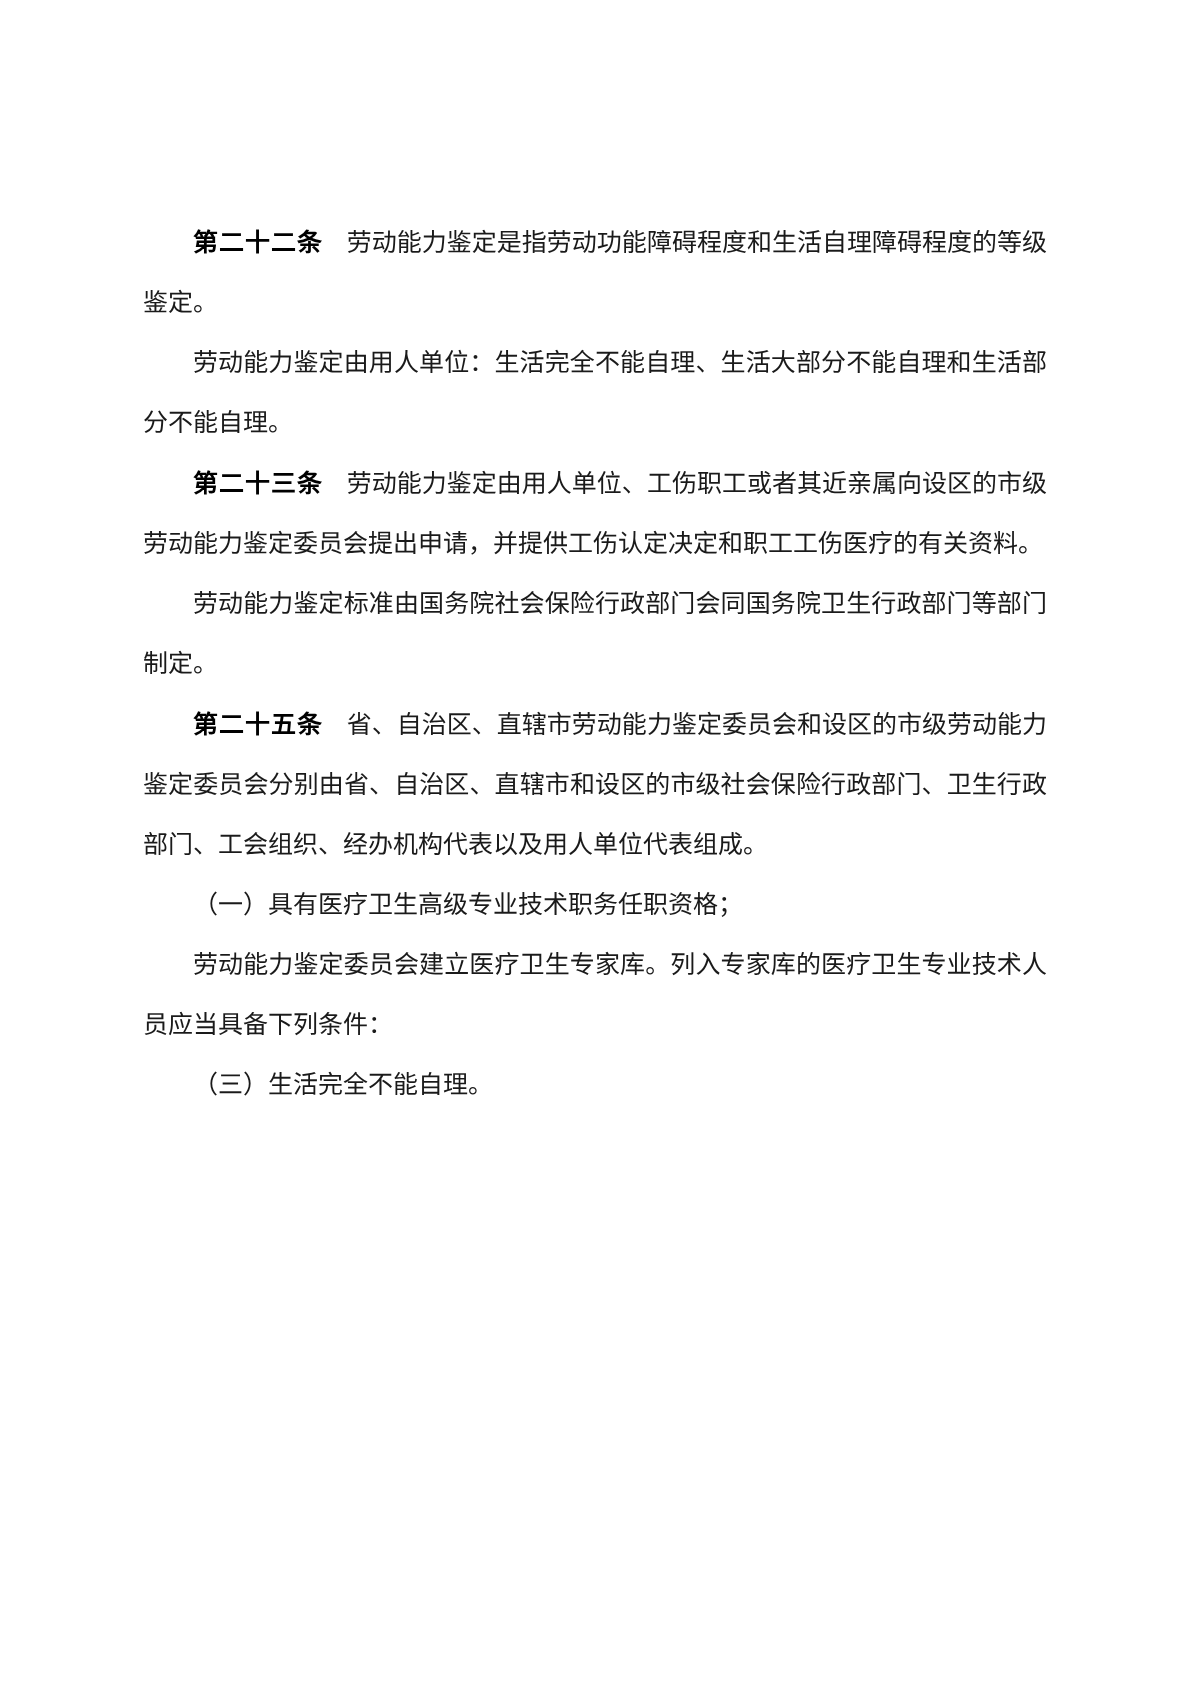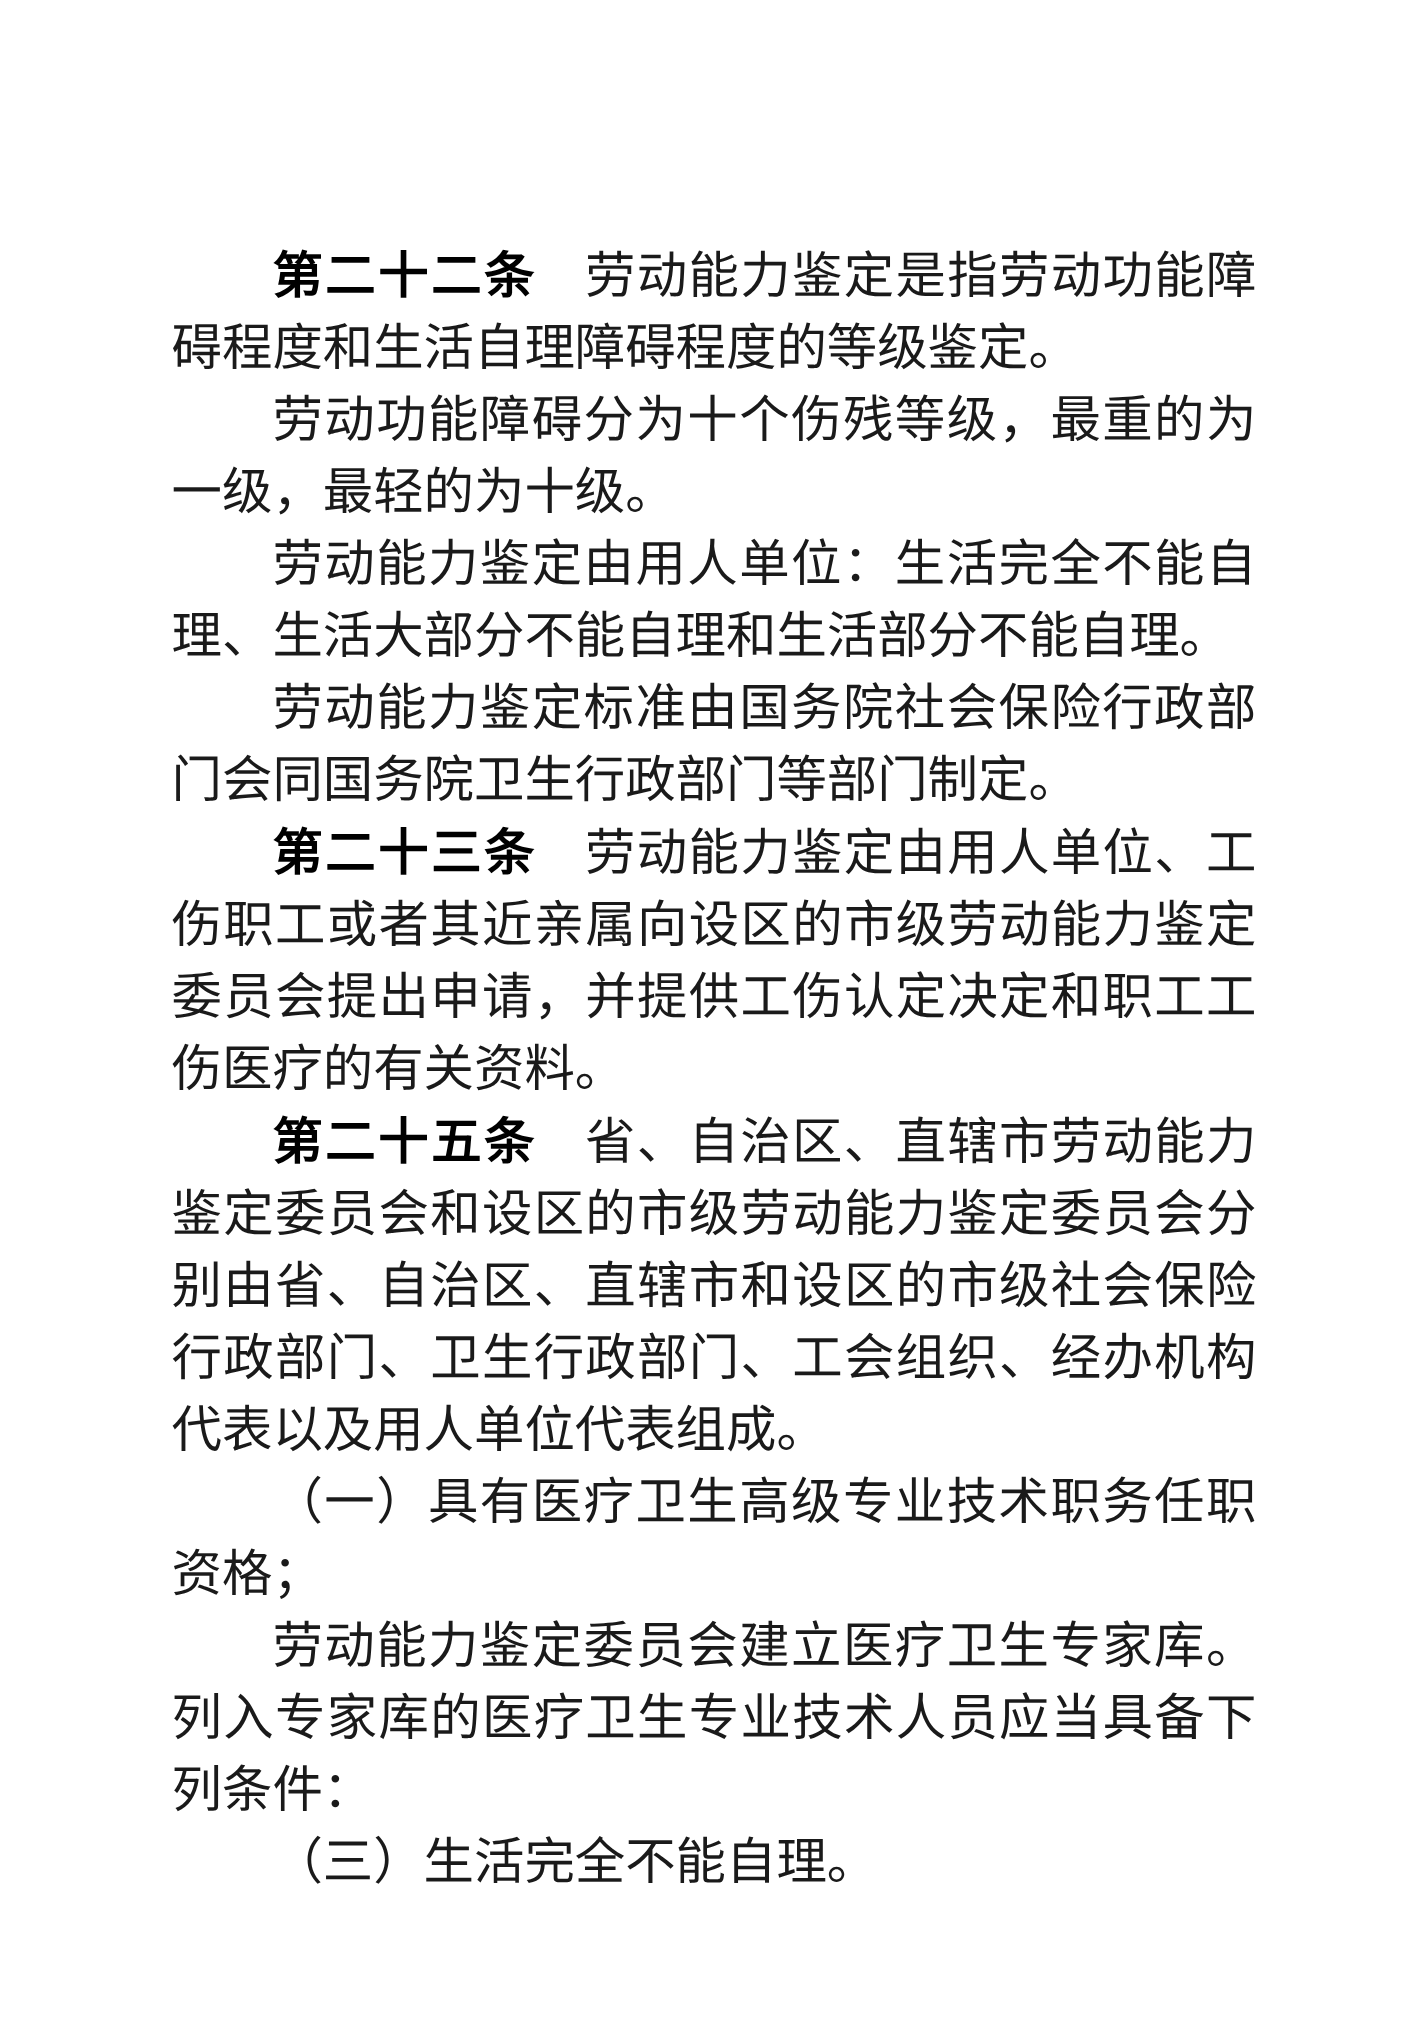--- a/index.html
+++ b/index.html
@@ -11,24 +11,24 @@
     position: relative;
     width: 1190px;
     height: 1683px;
     background: #ffffff;
     overflow: hidden;
     font-family: "Liberation Serif", serif;
   }
   .doc {
     position: absolute;
     left: 143px;
-    top: 200px;
+    top: 212px;
     width: 904px;
     color: #1a1a1a;
-    font-size: 42px;
+    font-size: 25px;
     line-height: 60px;
     text-align: justify;
     text-justify: inter-ideograph;
   }
   .doc p {
     margin: 0;
     padding: 0;
     text-indent: 2em;
   }
   .art {
@@ -40,27 +40,26 @@
   }
 </style>
 </head>
 <body>
 
 <div class="page">
   <div class="doc">
 
     <p><b class="art">第二十二条</b><span>劳动能力鉴定是指劳动功能障碍程度和生活自理障碍程度的等级鉴定。</span></p>
 
-    <p><span>劳动功能障碍分为十个伤残等级，最重的为一级，最轻的为十级。</span></p>
 
     <p><span>劳动能力鉴定由用人单位：生活完全不能自理、生活大部分不能自理和生活部分不能自理。</span></p>
 
+    <p><b class="art">第二十三条</b><span>劳动能力鉴定由用人单位、工伤职工或者其近亲属向设区的市级劳动能力鉴定委员会提出申请，并提供工伤认定决定和职工工伤医疗的有关资料。</span></p>
+
     <p><span>劳动能力鉴定标准由国务院社会保险行政部门会同国务院卫生行政部门等部门制定。</span></p>
-
-    <p><b class="art">第二十三条</b><span>劳动能力鉴定由用人单位、工伤职工或者其近亲属向设区的市级劳动能力鉴定委员会提出申请，并提供工伤认定决定和职工工伤医疗的有关资料。</span></p>
 
     <p><b class="art">第二十五条</b><span>省、自治区、直辖市劳动能力鉴定委员会和设区的市级劳动能力鉴定委员会分别由省、自治区、直辖市和设区的市级社会保险行政部门、卫生行政部门、工会组织、经办机构代表以及用人单位代表组成。</span></p>
 
     <p><span>（一）具有医疗卫生高级专业技术职务任职资格；</span></p>
 
     <p><span>劳动能力鉴定委员会建立医疗卫生专家库。列入专家库的医疗卫生专业技术人员应当具备下列条件：</span></p>
 
 
     <p><span>（三）生活完全不能自理。</span></p>
 

